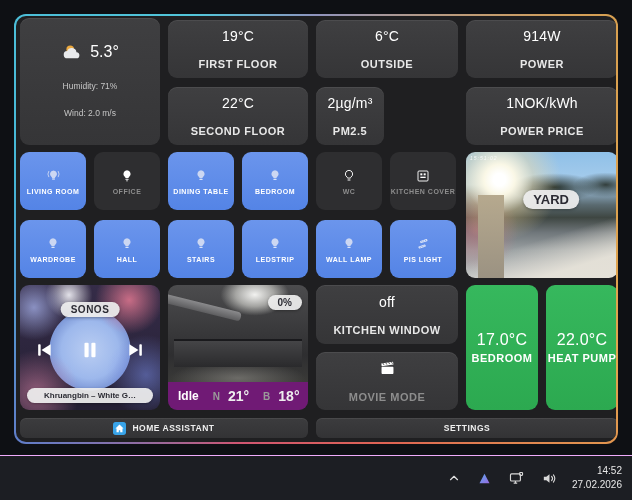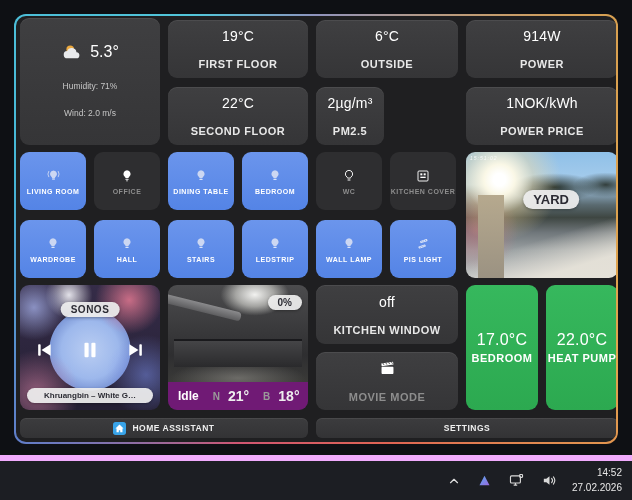--- a/index.html
+++ b/index.html
@@ -91,21 +91,21 @@
   .p-lbl{font-size:10px;font-weight:700;color:#9a9a9a;}
   .p-val{font-size:14px;font-weight:700;color:#eee;margin-right:6px;}
 
   
   .fbtn{position:absolute;top:402px;height:20px;border:none;border-radius:6px;cursor:pointer;
     background:linear-gradient(180deg,#3c3c3e,#333335);box-shadow:inset 0 1px 0 rgba(255,255,255,.07);
     display:flex;align-items:center;justify-content:center;gap:6px;color:#efefef;font-size:8.5px;font-weight:700;letter-spacing:.5px;}
   #f-ha{left:4px;width:288px;} #f-settings{left:300px;width:302px;}
 
   
-  .taskbar{position:absolute;left:0;right:0;bottom:0;height:45px;background:#1c1e23;border-top:6px solid #f0abfc;
+  .taskbar{position:absolute;left:0;right:0;bottom:0;height:45px;background:#1c1e23;border-top:1px solid #f0abfc;
     display:flex;align-items:center;justify-content:flex-end;gap:12px;padding:0 10px;}
   .tray-btn{background:none;border:none;padding:2px;cursor:pointer;display:flex;align-items:center;}
   .clock{text-align:right;color:#e8e8e8;font-size:10px;line-height:1.45;cursor:default;}
 
   .icon-sm{display:block;}
 </style>
 </head>
 <body>
 
 <div class="screen">

